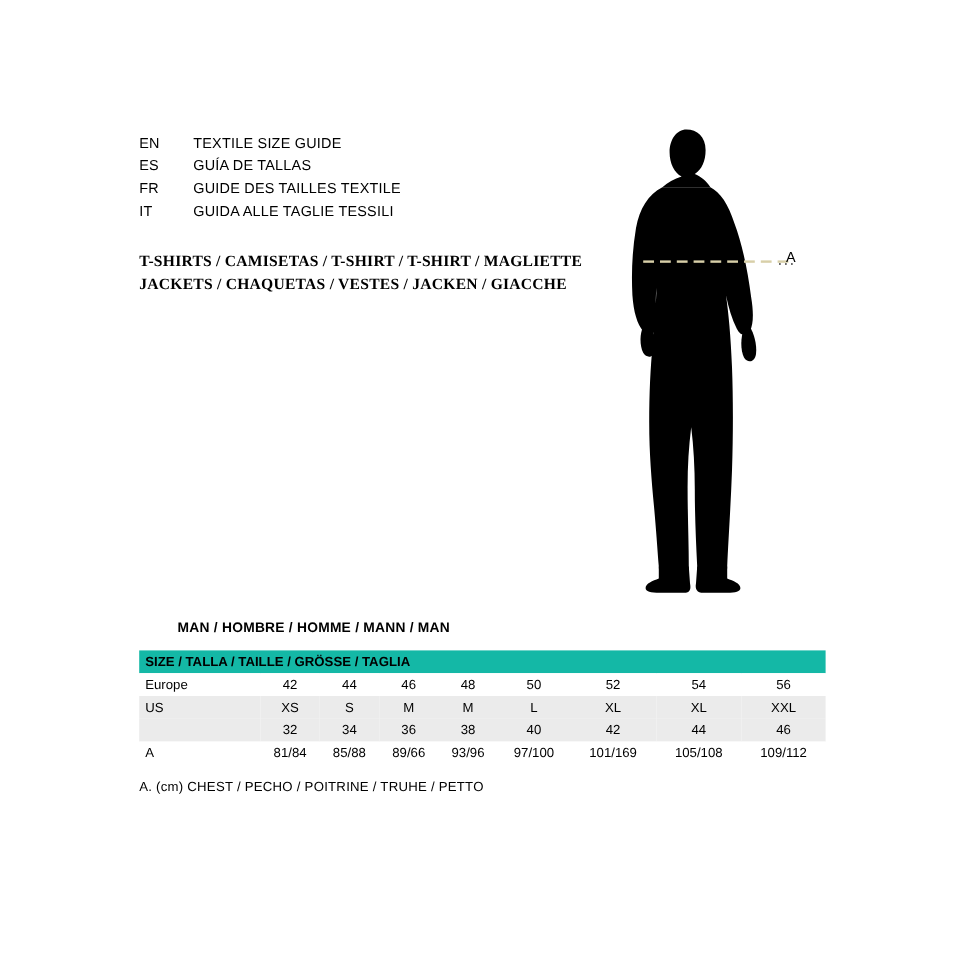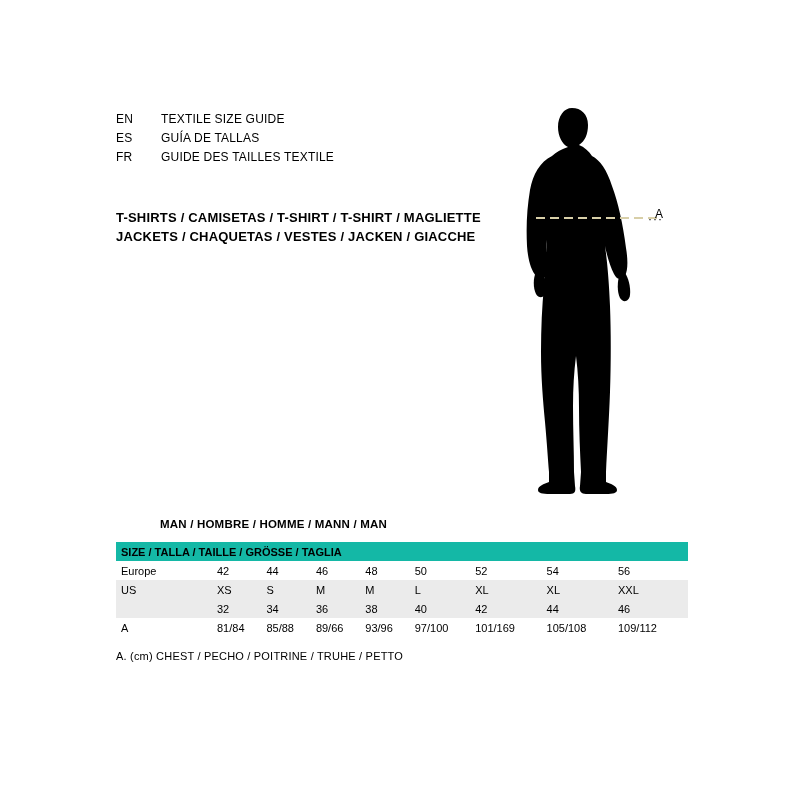--- a/index.html
+++ b/index.html
@@ -42,20 +42,21 @@
     position: absolute;
     left: 116px;
     top: 210px;
     font-size: 13px;
     font-weight: bold;
     letter-spacing: 0.2px;
   }
   .cat-row {
     height: 19px;
     white-space: nowrap;
+    font-family: Liberation Serif, serif;
   }
 
   
   #figure-wrap {
     position: absolute;
     left: 500px;
     top: 100px;
     width: 200px;
     height: 400px;
   }
@@ -88,38 +89,39 @@
     left: 648px;
     top: 212px;
     font-size: 12px;
     letter-spacing: 1px;
     color: #000;
   }
 
   
   #table-title {
     position: absolute;
-    left: 116px;
+    left: 104px;
     top: 518px;
     font-size: 11.5px;
     font-weight: bold;
     letter-spacing: 0.2px;
     padding-left: 44px;
   }
   #size-table {
     position: absolute;
     left: 116px;
     top: 542px;
     width: 572px;
     border-collapse: collapse;
     font-size: 11px;
   }
   #size-table td {
     height: 19px;
     padding: 0;
+    text-align: center;
     vertical-align: middle;
     border: none;
   }
   #size-table td.label-cell {
     text-align: left;
     padding-left: 5px;
     width: 96px;
   }
   tr.head-row td {
     background: #14b8a6;
@@ -149,20 +151,24 @@
     <span class="lang-code">EN</span>
     <span class="lang-text">TEXTILE SIZE GUIDE</span>
   </div>
   <div class="lang-row">
     <span class="lang-code">ES</span>
     <span class="lang-text">GUÍA DE TALLAS</span>
   </div>
   <div class="lang-row">
     <span class="lang-code">FR</span>
     <span class="lang-text">GUIDE DES TAILLES TEXTILE</span>
+  </div>
+  <div class="lang-row">
+    <span class="lang-code">IT</span>
+    <span class="lang-text">GUIDA ALLE TAGLIE TESSILI</span>
   </div>
 </div>
 
 <div id="category-block">
   <div class="cat-row">T-SHIRTS / CAMISETAS / T-SHIRT / T-SHIRT / MAGLIETTE</div>
   <div class="cat-row">JACKETS / CHAQUETAS / VESTES / JACKEN / GIACCHE</div>
 </div>
 
 <div id="figure-wrap">
   <svg id="figure-svg" width="200" height="400" viewBox="0 0 200 400">

